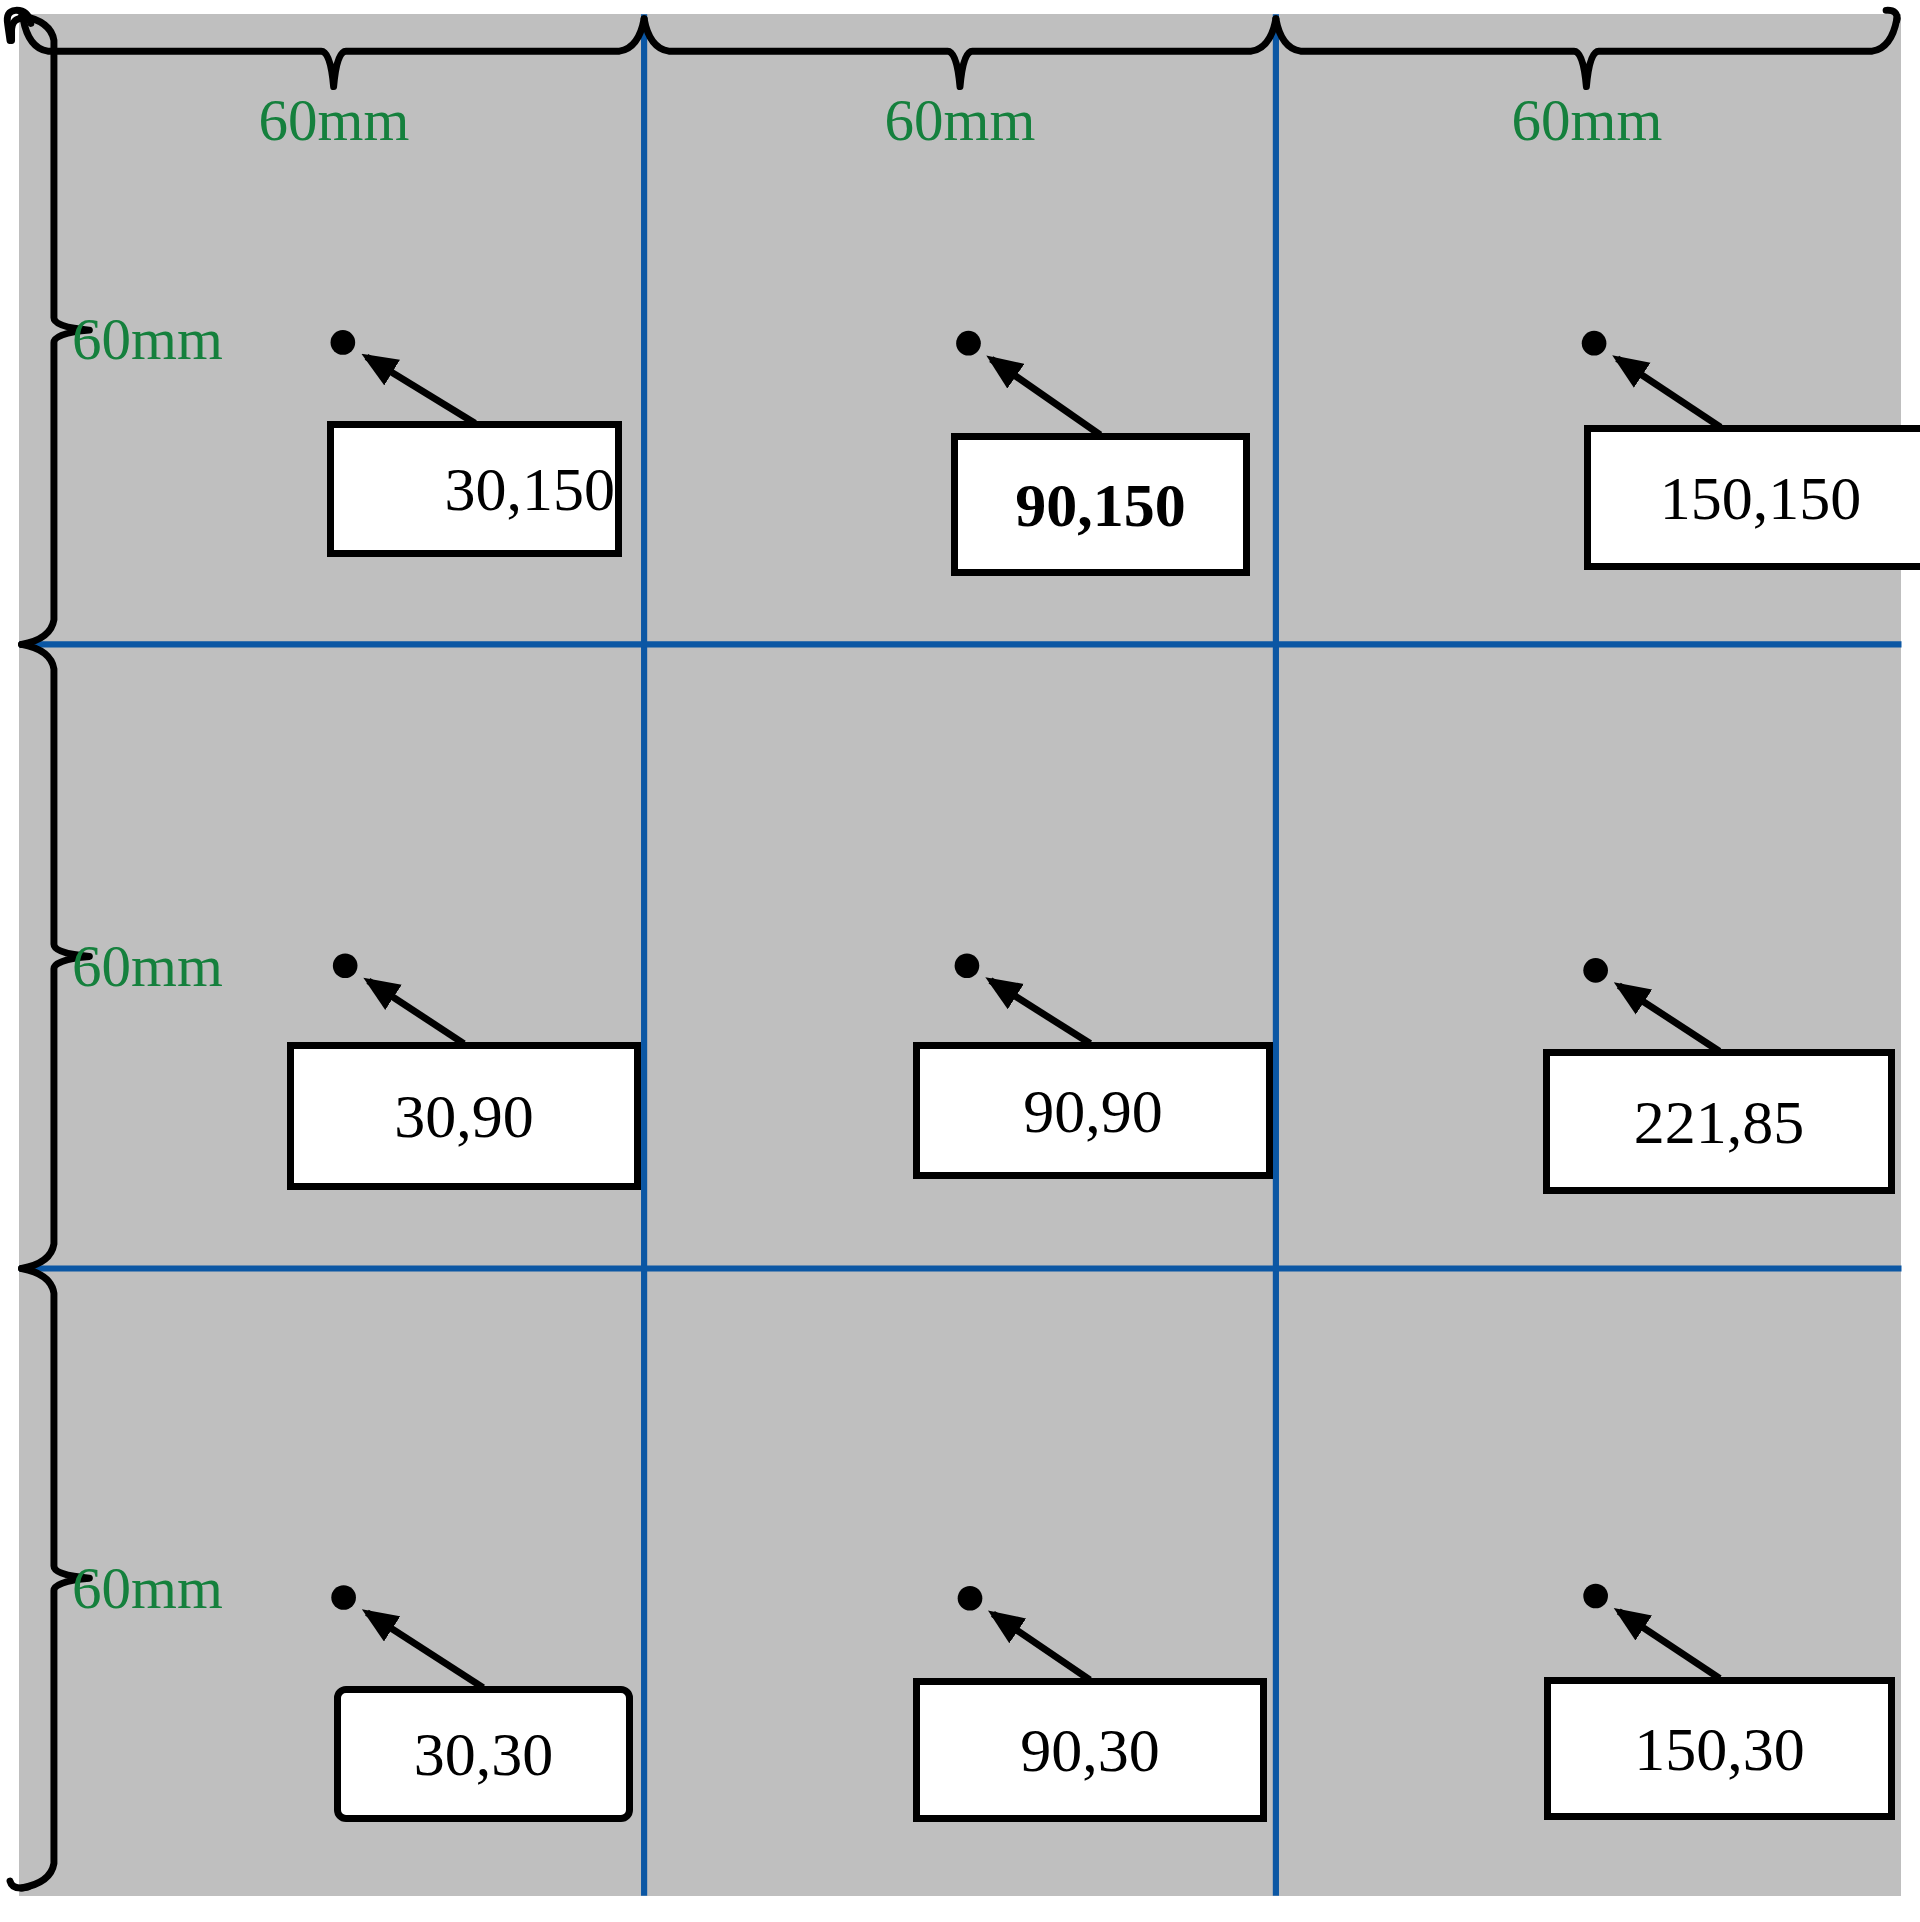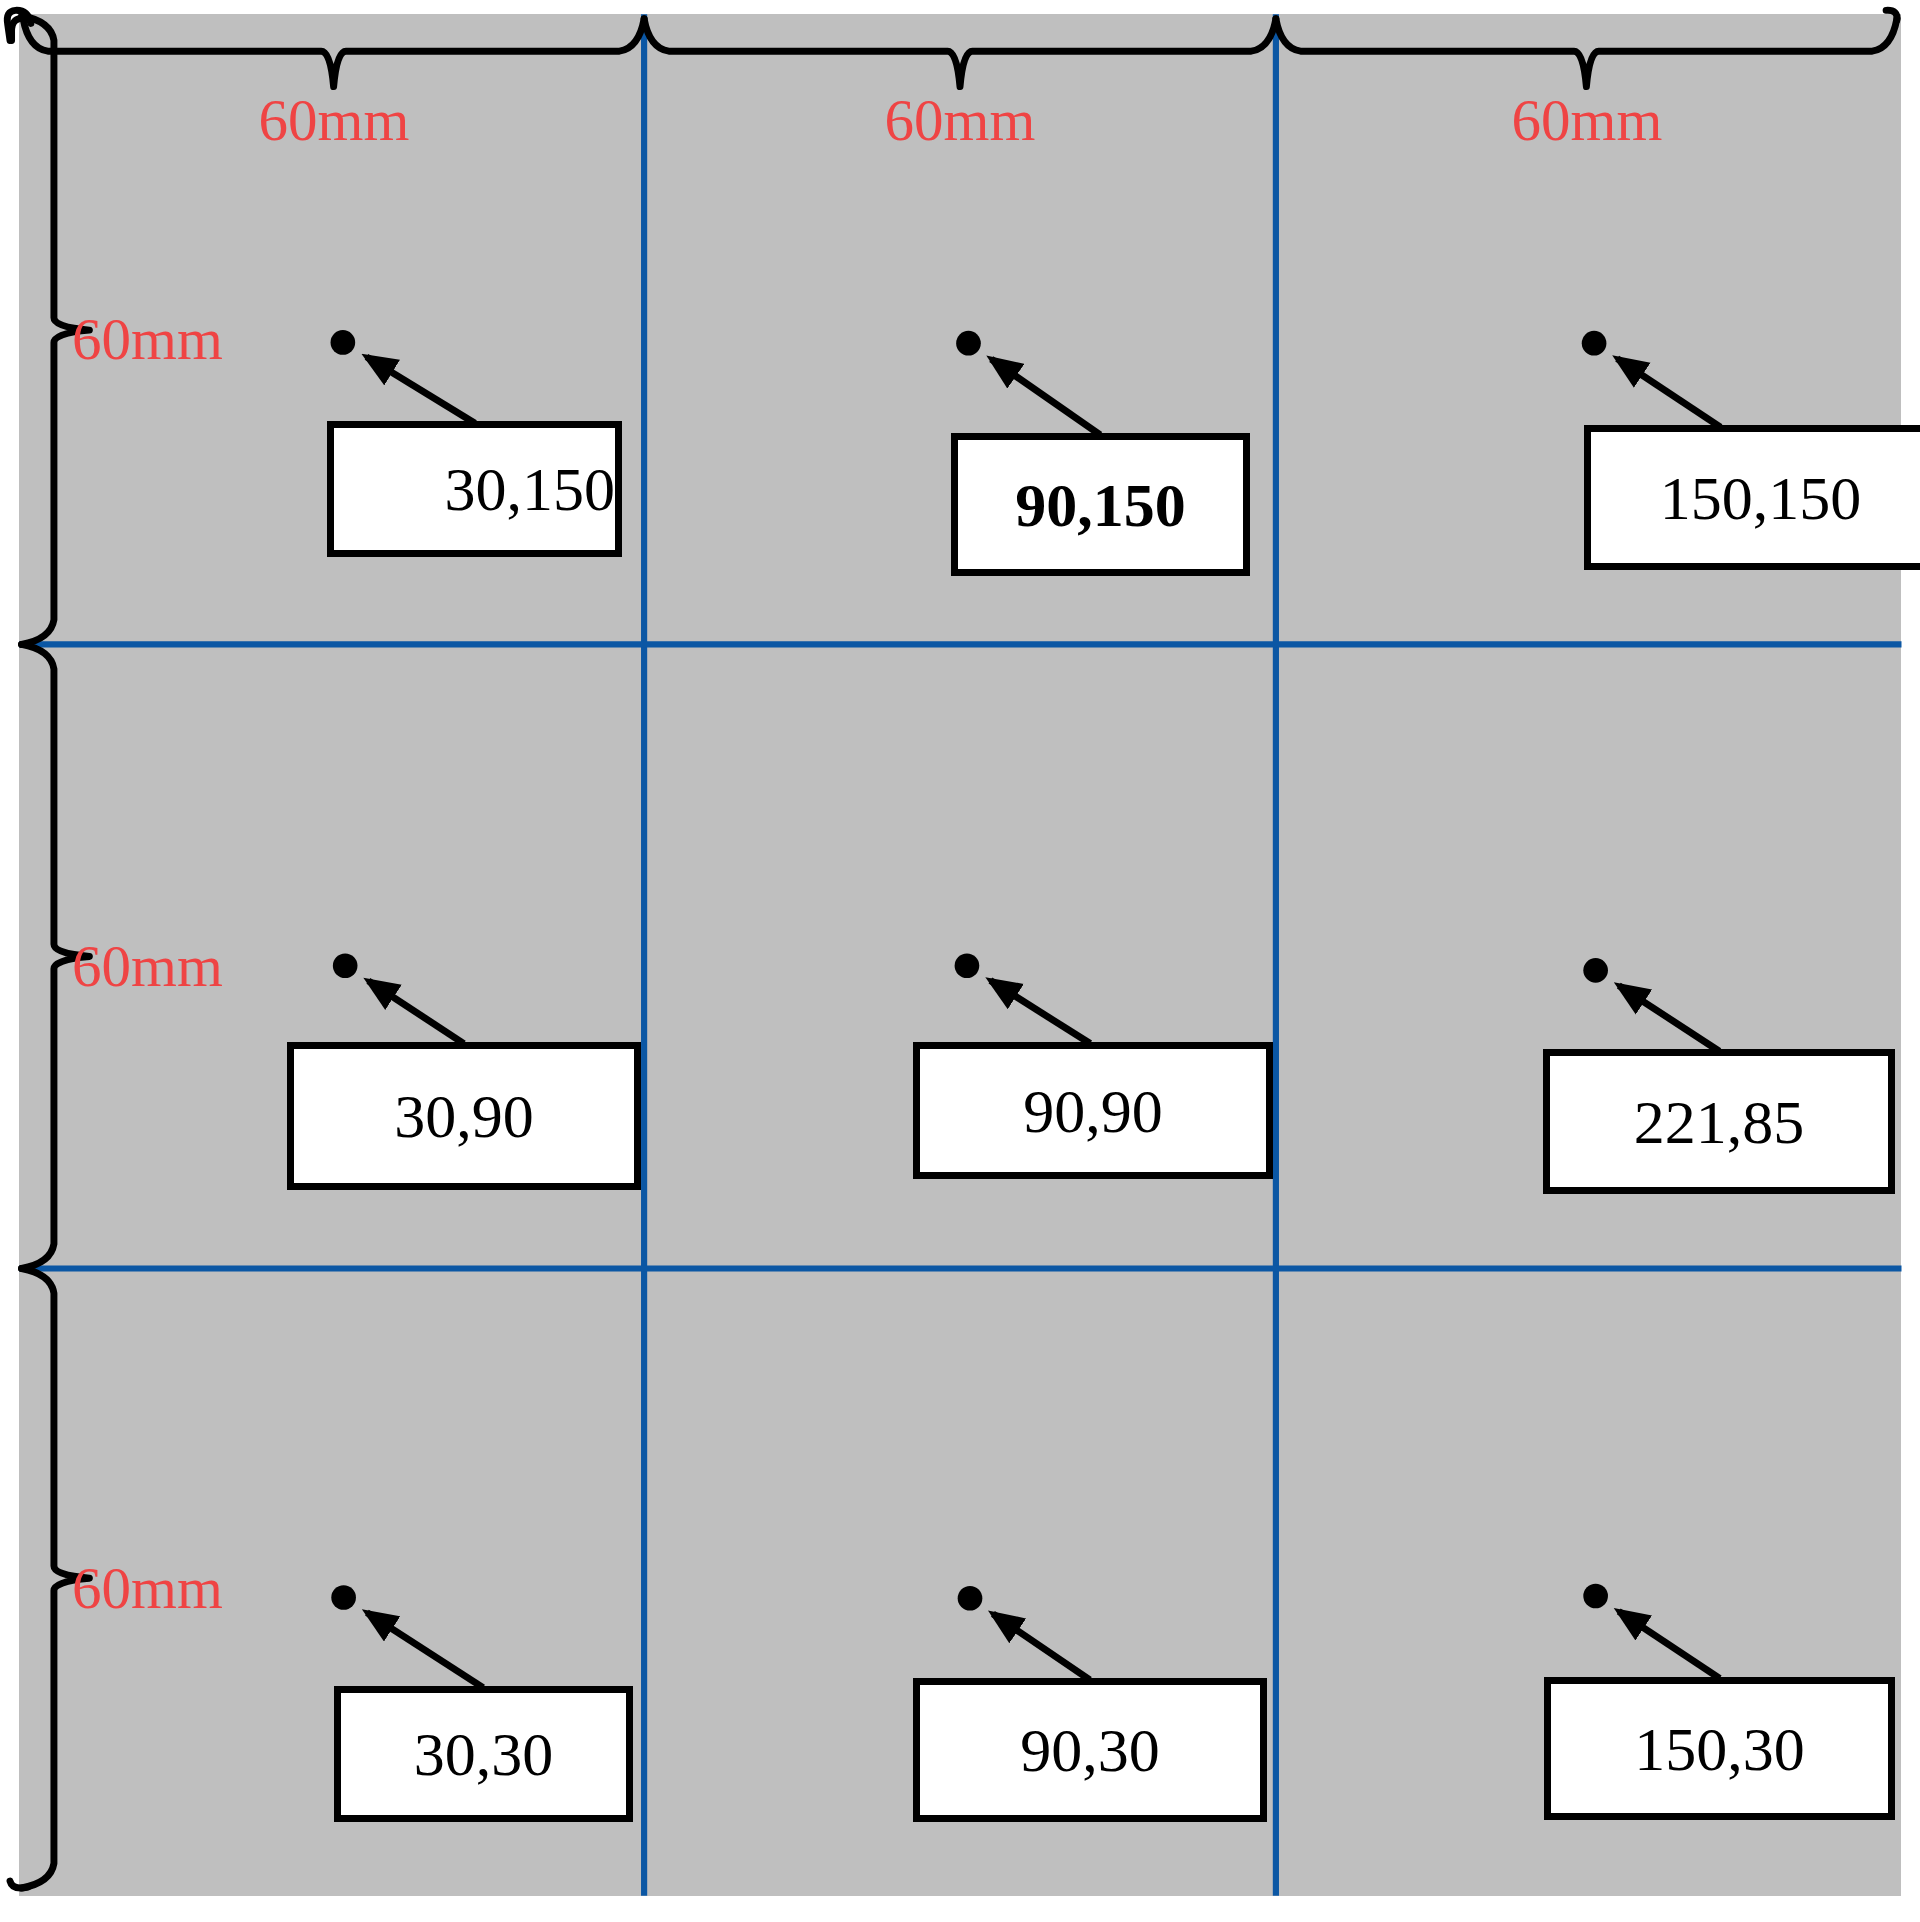--- a/index.html
+++ b/index.html
@@ -17,21 +17,21 @@
     background:#ffffff;
     border:7px solid #000000;
     box-sizing:border-box;
     display:flex;align-items:center;justify-content:center;
     z-index:3;
   }
   .coord-box span{
     font-size:62px;color:#000000;line-height:1;white-space:nowrap;
   }
   .dim-label{
-    position:absolute;color:#ef4444;font-size:59px;line-height:68px;
+    position:absolute;color:#15803d;font-size:59px;line-height:68px;
     z-index:2;white-space:nowrap;
   }
   .dim-top{width:262px;text-align:center;}
   .dim-left{width:216px;text-align:left;}
 </style>
 </head>
 <body>
 
 <div id="canvas">
   <div id="plate" style="left: 19px; top: 14px; width: 1882px; height: 1882px; background: rgb(191, 191, 191);"></div>
@@ -87,21 +87,21 @@
     </div>
   <div class="coord-box" style="left: 287px; top: 1042px; width: 354px; height: 148px;">
       <span>30,90</span>
     </div>
   <div class="coord-box" style="left: 913px; top: 1042px; width: 360px; height: 137px;">
       <span>90,90</span>
     </div>
   <div class="coord-box" style="left: 1543px; top: 1049px; width: 352px; height: 145px;">
       <span>221,85</span>
     </div>
-  <div class="coord-box" style="left: 334px; top: 1686px; width: 299px; height: 136px;">
+  <div class="coord-box" style="left: 334px; top: 1686px; width: 299px; height: 136px; border-radius: 12px;">
       <span>30,30</span>
     </div>
   <div class="coord-box" style="left: 913px; top: 1678px; width: 354px; height: 144px;">
       <span>90,30</span>
     </div>
   <div class="coord-box" style="left: 1544px; top: 1677px; width: 351px; height: 143px;">
       <span>150,30</span>
     </div>
 
   <div class="dim-label dim-top" style="left: 203px; top: 86px;">60mm</div>

